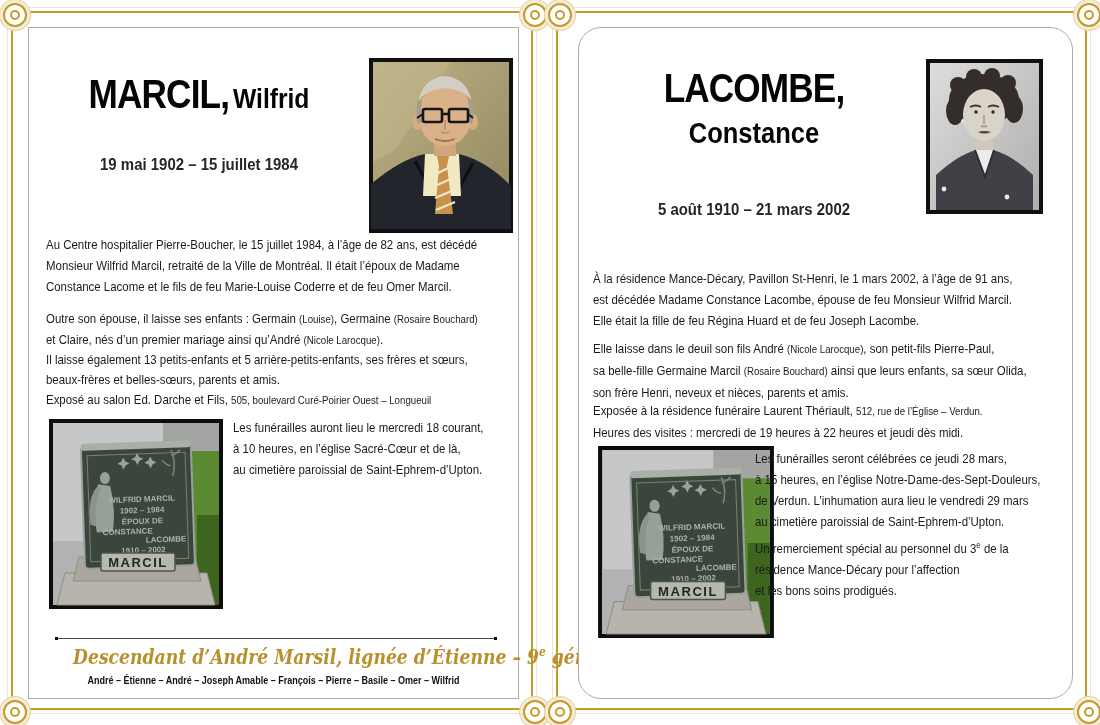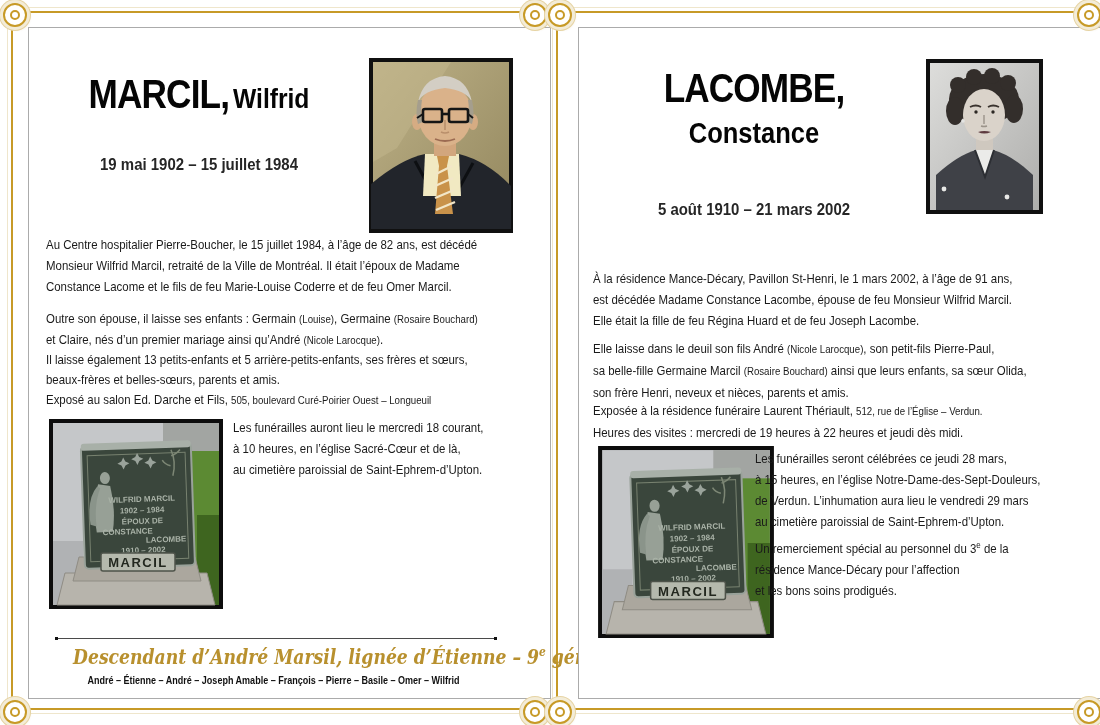--- a/index.html
+++ b/index.html
@@ -10,23 +10,23 @@
   
   .frame{position:absolute;border:2px solid #C79A27;outline:1px solid #EFE6CC;outline-offset:3px;}
   .frame-left{left:11px;top:11px;width:518px;height:695px;}
   .frame-right{left:556px;top:11px;width:527px;height:695px;}
   .med{position:absolute;width:20px;height:20px;border-radius:50%;background:#fff;
     border:2px solid #C79A27;
     box-shadow:0 0 0 3px #F3ECD8,0 0 0 4px #E6D3A2,2px 2px 3px rgba(150,110,20,.35);z-index:5;}
   .med::after{content:"";position:absolute;left:50%;top:50%;width:6px;height:6px;margin:-5px 0 0 -5px;
     border:2px solid #C79A27;border-radius:50%;background:#fff;}
   
-  .card{position:absolute;top:27px;height:670px;background:#fff;border:1px solid #ABABAB;z-index:2;padding-left:32px;}
+  .card{position:absolute;top:27px;height:670px;background:#fff;border:1px solid #ABABAB;z-index:2;}
   .card-left{left:28px;width:489px;}
-  .card-right{left:578px;width:493px;}
+  .card-right{left:578px;width:493px;border-radius:23px;}
   .card>div{position:absolute;}
   
   .squishL{transform:scaleX(.88);transform-origin:0 0;}
   .squishC{transform:scaleX(.88);transform-origin:50% 0;}
   .titleblock{text-align:center;}
   .surname{font-size:40px;font-weight:bold;letter-spacing:-1px;color:#050505;}
   .given{font-size:28px;font-weight:bold;color:#050505;}
   .dates{font-size:17px;font-weight:bold;color:#262626;text-align:center;}
   .body-text{font-size:13px;line-height:21px;white-space:pre-line;width:540px;}
   .body-text .sm{font-size:11px;}

